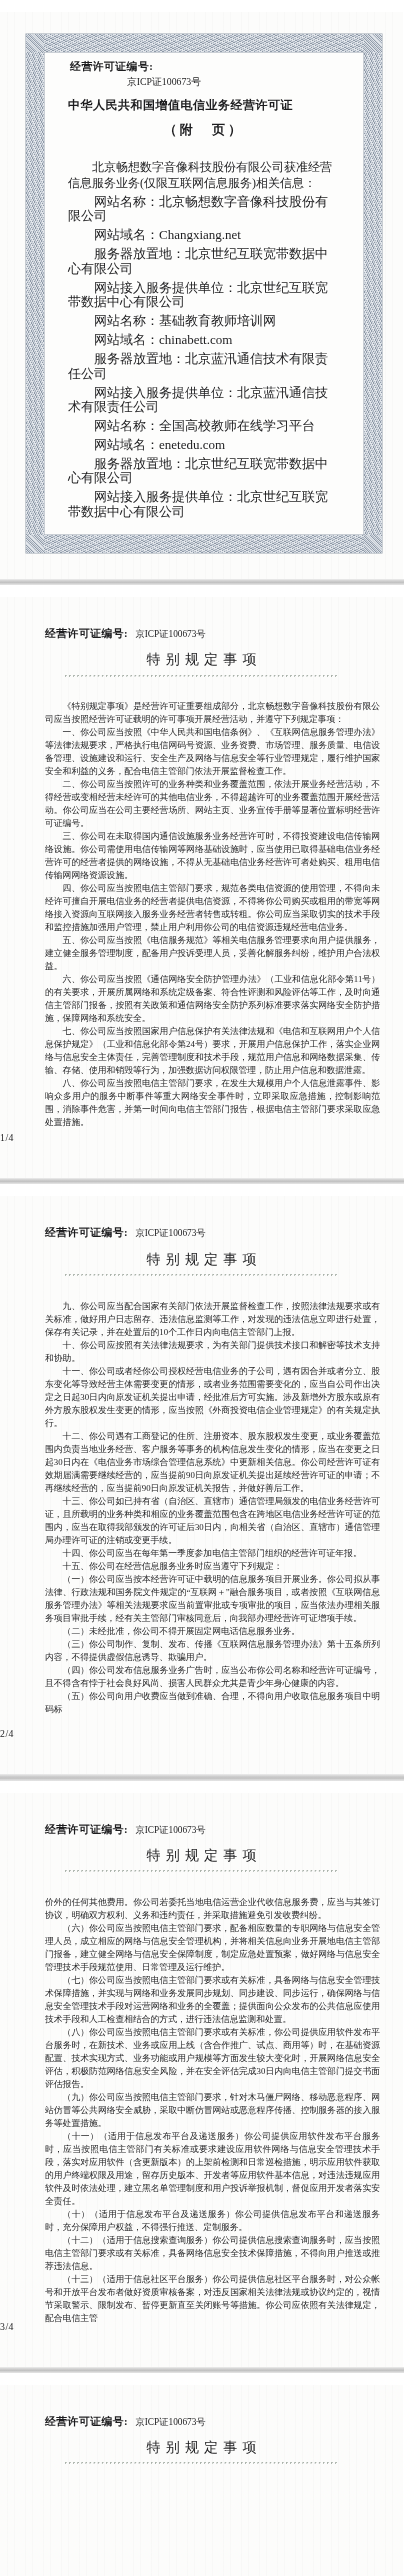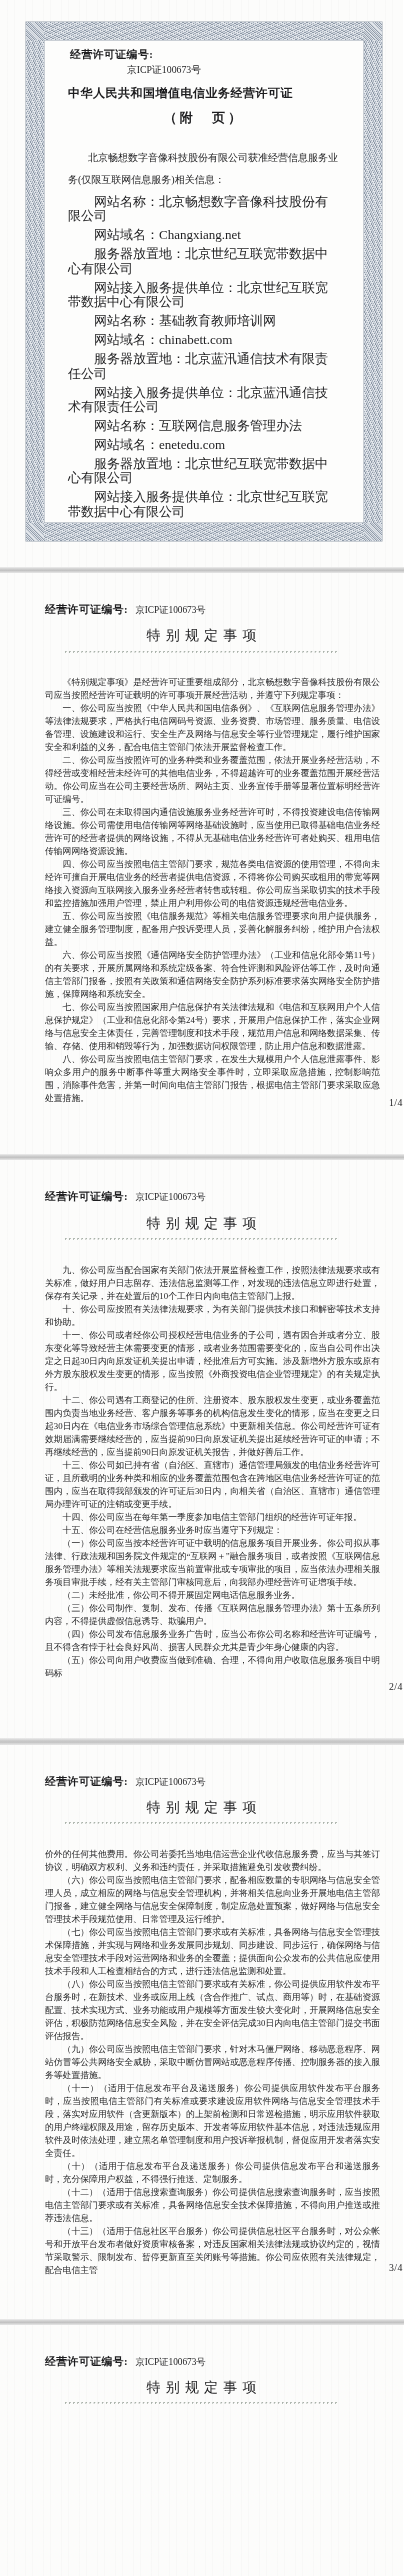--- a/index.html
+++ b/index.html
@@ -9,20 +9,21 @@
     font-family:"Liberation Serif","DejaVu Serif",serif;
     color:#1d1d1f;
   }
   .page{
     position:relative;
     width:403px;
     box-sizing:border-box;
     background:#fcfcfb;
     background-image:repeating-linear-gradient(90deg, rgba(0,0,0,0.014) 0 0.5px, transparent 0.5px 3.6px);
     overflow:hidden;
+    margin-top:12px;
   }
   .page-sep{
     height:6.2px;
     background:linear-gradient(180deg,#f4f4f4 0%,#d0d0d0 30%,#c2c2c2 60%,#ededed 100%);
     box-shadow:inset 0 0.5px 0 #e2e2e2, inset 0 -0.5px 0 #dcdcdc;
   }
 
   
   .cert{height:567px;}
   .cert-frame{
@@ -42,21 +43,21 @@
   .cert-license-number{
     font-size:9.8px;margin:2.1px 0 0 59px;
   }
   .cert-title{
     margin:8.2px 0 0;text-align:left;font-size:12px;font-weight:bold;letter-spacing:0.5px;
   }
   .cert-subtitle{
     margin:7.2px 0 0;text-align:center;font-size:13px;font-weight:bold;letter-spacing:3.1px;font-family:Liberation Serif, serif;
   }
   .cert-intro{
-    margin:19.6px 0 4.1px;font-size:10px;line-height:22px;text-indent:2em;
+    margin:19.6px 0 4.1px;font-size:12px;line-height:16px;text-indent:2em;
   }
   .cert-fields p{
     margin:0 0 4.6px;font-size:13px;line-height:14.4px;text-indent:2em;
   }
 
   
   .prov{padding-top:30px;}
   .prov-2{height:581px;}
   .prov-3{height:578px;}
   .prov-4{height:574px;}
@@ -77,22 +78,22 @@
     background-position:0 0,0 2.1px;
     background-repeat:repeat-x;
   }
   .prov-body{
     margin-top:21.6px;padding:0 23px 0 45px;
     font-size:8.8px;line-height:13px;text-align:justify;
   }
   .prov-body p{margin:0;text-indent:2em;}
   .prov-body p.cont{text-indent:0;}
   .prov-footer{
-    position:absolute;left:0;right:0;bottom:46px;
-    text-align:right;font-size:9.8px;letter-spacing:0.5px;
+    position:absolute;left:0;right:0;bottom:35px;
+    text-align:left;font-size:9.8px;letter-spacing:0.5px;
   }
 </style>
 </head>
 <body>
 
 <div class="page cert">
   <div class="cert-frame">
     <div>
       <div class="cert-license-label">经营许可证编号:</div>
       <div class="cert-license-number">京ICP证100673号</div>
@@ -102,21 +103,21 @@
     <p class="cert-intro">北京畅想数字音像科技股份有限公司获准经营信息服务业务(仅限互联网信息服务)相关信息：</p>
     <div class="cert-fields">
         <p>网站名称：北京畅想数字音像科技股份有限公司</p>
         <p>网站域名：Changxiang.net</p>
         <p>服务器放置地：北京世纪互联宽带数据中心有限公司</p>
         <p>网站接入服务提供单位：北京世纪互联宽带数据中心有限公司</p>
         <p>网站名称：基础教育教师培训网</p>
         <p>网站域名：chinabett.com</p>
         <p>服务器放置地：北京蓝汛通信技术有限责任公司</p>
         <p>网站接入服务提供单位：北京蓝汛通信技术有限责任公司</p>
-        <p>网站名称：互联网信息服务管理办法</p>
+        <p>网站名称：全国高校教师在线学习平台</p>
         <p>网站域名：enetedu.com</p>
         <p>服务器放置地：北京世纪互联宽带数据中心有限公司</p>
         <p>网站接入服务提供单位：北京世纪互联宽带数据中心有限公司</p>
       </div>
   </div>
 </div>
 
 <div class="page-sep"></div>
 
 <div class="page prov prov-2">

